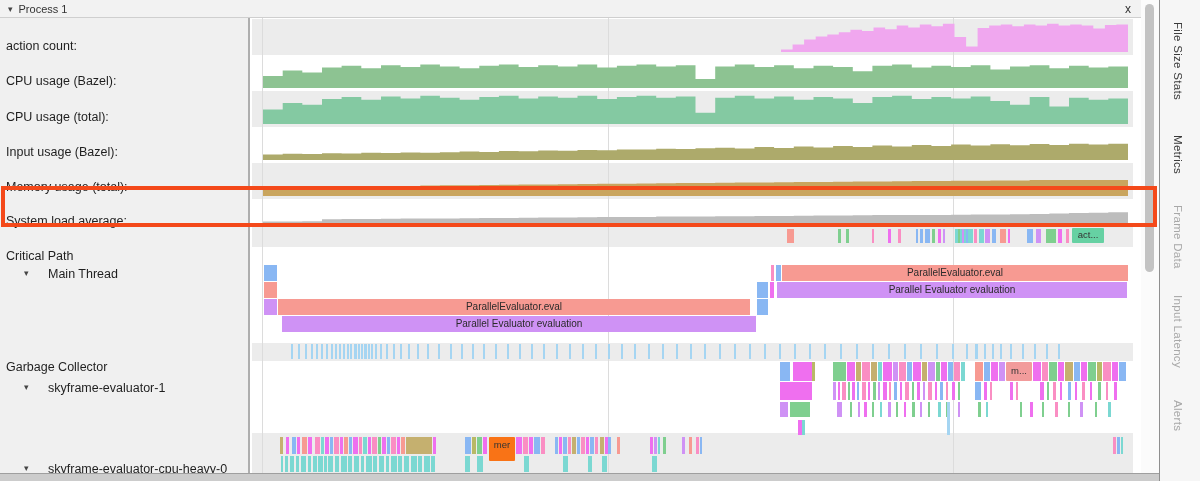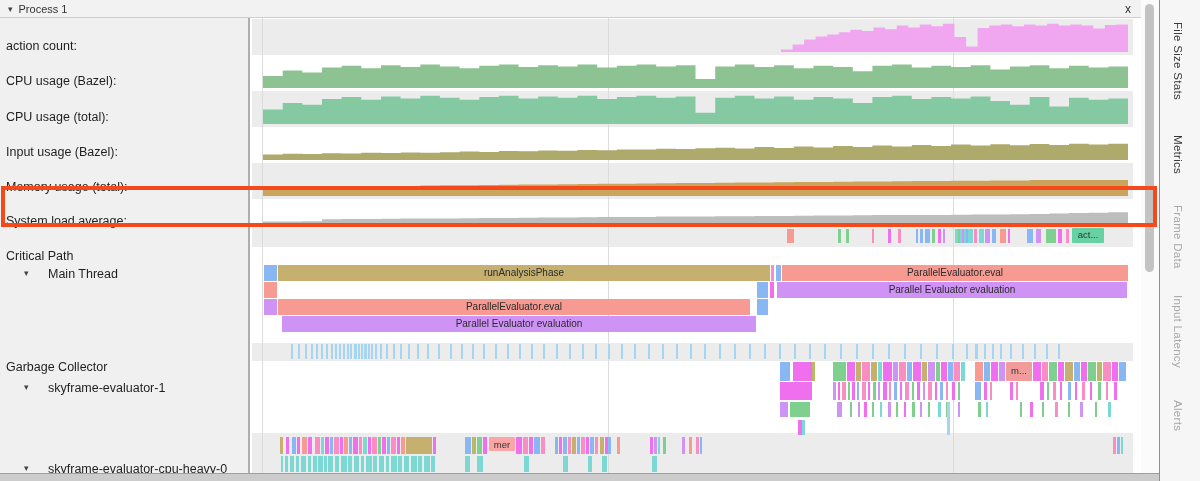--- a/index.html
+++ b/index.html
@@ -89,21 +89,20 @@
       <div class="slice" style="left: 740px; top: 211px; width: 4px; height: 14px; background: rgb(137, 183, 243); line-height: 13px;"></div>
       <div class="slice" style="left: 748px; top: 211px; width: 6px; height: 14px; background: rgb(247, 154, 146); line-height: 13px;"></div>
       <div class="slice" style="left: 756px; top: 211px; width: 2px; height: 14px; background: rgb(239, 111, 239); line-height: 13px;"></div>
       <div class="slice" style="left: 775px; top: 211px; width: 6px; height: 14px; background: rgb(137, 183, 243); line-height: 13px;"></div>
       <div class="slice" style="left: 784px; top: 211px; width: 5px; height: 14px; background: rgb(207, 146, 245); line-height: 13px;"></div>
       <div class="slice" style="left: 794px; top: 211px; width: 10px; height: 14px; background: rgb(127, 207, 143); line-height: 13px;"></div>
       <div class="slice" style="left: 806px; top: 211px; width: 4px; height: 14px; background: rgb(239, 111, 239); line-height: 13px;"></div>
       <div class="slice" style="left: 814px; top: 211px; width: 3px; height: 14px; background: rgb(250, 142, 195); line-height: 13px;"></div>
       <div class="slice badge" style="left: 820px; top: 210px; width: 32px; height: 15px; background: rgb(102, 209, 163); line-height: 14px;">act...</div>
       <div class="slice" style="left: 12px; top: 247px; width: 13px; height: 16px; background: rgb(137, 183, 243); line-height: 15px;"></div>
-      <div class="slice" style="left: 26px; top: 247px; width: 492px; height: 16px; background: rgb(197, 176, 111); line-height: 15px;">runAnalysisPhase</div>
       <div class="slice" style="left: 519px; top: 247px; width: 3px; height: 16px; background: rgb(250, 142, 195); line-height: 15px;"></div>
       <div class="slice" style="left: 524px; top: 247px; width: 5px; height: 16px; background: rgb(137, 183, 243); line-height: 15px;"></div>
       <div class="slice" style="left: 530px; top: 247px; width: 346px; height: 16px; background: rgb(247, 154, 146); line-height: 15px;">ParallelEvaluator.eval</div>
       <div class="slice" style="left: 12px; top: 264px; width: 13px; height: 16px; background: rgb(247, 154, 146); line-height: 15px;"></div>
       <div class="slice" style="left: 505px; top: 264px; width: 11px; height: 16px; background: rgb(137, 183, 243); line-height: 15px;"></div>
       <div class="slice" style="left: 518px; top: 264px; width: 4px; height: 16px; background: rgb(239, 111, 239); line-height: 15px;"></div>
       <div class="slice" style="left: 525px; top: 264px; width: 350px; height: 16px; background: rgb(207, 146, 245); line-height: 15px;">Parallel Evaluator evaluation</div>
       <div class="slice" style="left: 12px; top: 281px; width: 13px; height: 16px; background: rgb(207, 146, 245); line-height: 15px;"></div>
       <div class="slice" style="left: 26px; top: 281px; width: 472px; height: 16px; background: rgb(247, 154, 146); line-height: 15px;">ParallelEvaluator.eval</div>
       <div class="slice" style="left: 505px; top: 281px; width: 11px; height: 16px; background: rgb(137, 183, 243); line-height: 15px;"></div>
@@ -379,21 +378,21 @@
       <div class="slice" style="left: 166px; top: 438px; width: 4px; height: 16px; background: rgb(123, 216, 210); line-height: 15px;"></div>
       <div class="slice" style="left: 172px; top: 438px; width: 6px; height: 16px; background: rgb(123, 216, 210); line-height: 15px;"></div>
       <div class="slice" style="left: 179px; top: 438px; width: 4px; height: 16px; background: rgb(123, 216, 210); line-height: 15px;"></div>
       <div class="slice" style="left: 213px; top: 438px; width: 5px; height: 16px; background: rgb(123, 216, 210); line-height: 15px;"></div>
       <div class="slice" style="left: 225px; top: 438px; width: 6px; height: 16px; background: rgb(123, 216, 210); line-height: 15px;"></div>
       <div class="slice" style="left: 272px; top: 438px; width: 5px; height: 16px; background: rgb(123, 216, 210); line-height: 15px;"></div>
       <div class="slice" style="left: 311px; top: 438px; width: 5px; height: 16px; background: rgb(123, 216, 210); line-height: 15px;"></div>
       <div class="slice" style="left: 336px; top: 438px; width: 4px; height: 16px; background: rgb(123, 216, 210); line-height: 15px;"></div>
       <div class="slice" style="left: 350px; top: 438px; width: 5px; height: 16px; background: rgb(123, 216, 210); line-height: 15px;"></div>
       <div class="slice" style="left: 400px; top: 438px; width: 5px; height: 16px; background: rgb(123, 216, 210); line-height: 15px;"></div>
-      <div class="slice badge" style="left: 237px; top: 419px; width: 26px; height: 14px; background: #fca5a5; line-height: 16px;">mer</div>
+      <div class="slice badge" style="left: 237px; top: 419px; width: 26px; height: 24px; background: #f97316; line-height: 16px;">mer</div>
     </div>
 
   <div id="hdr">
     <span class="tri">▾</span>
     <span class="ttl">Process 1</span>
     <span class="close">x</span>
   </div>
 
   <div id="leftcol">
     <div class="lbl" style="top:21px">action count:</div>

